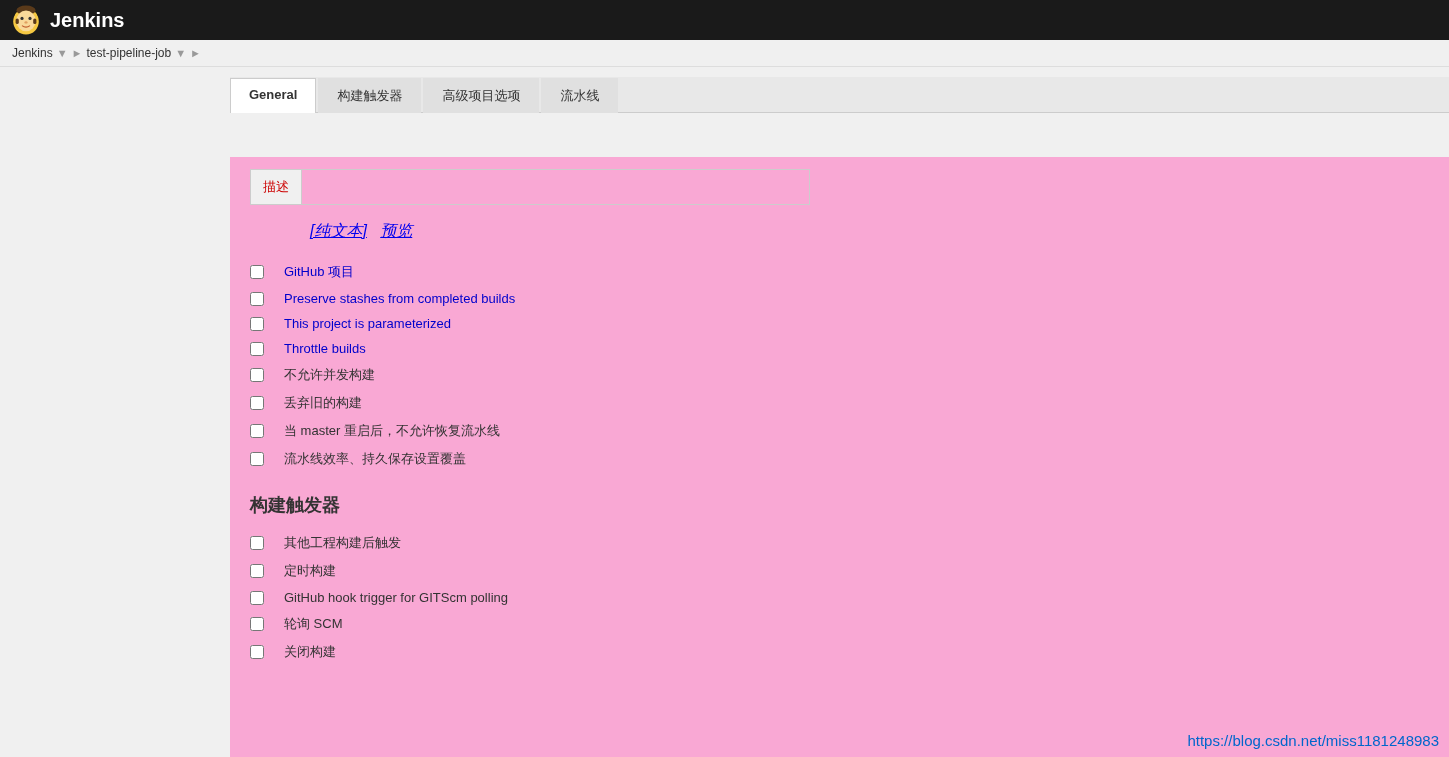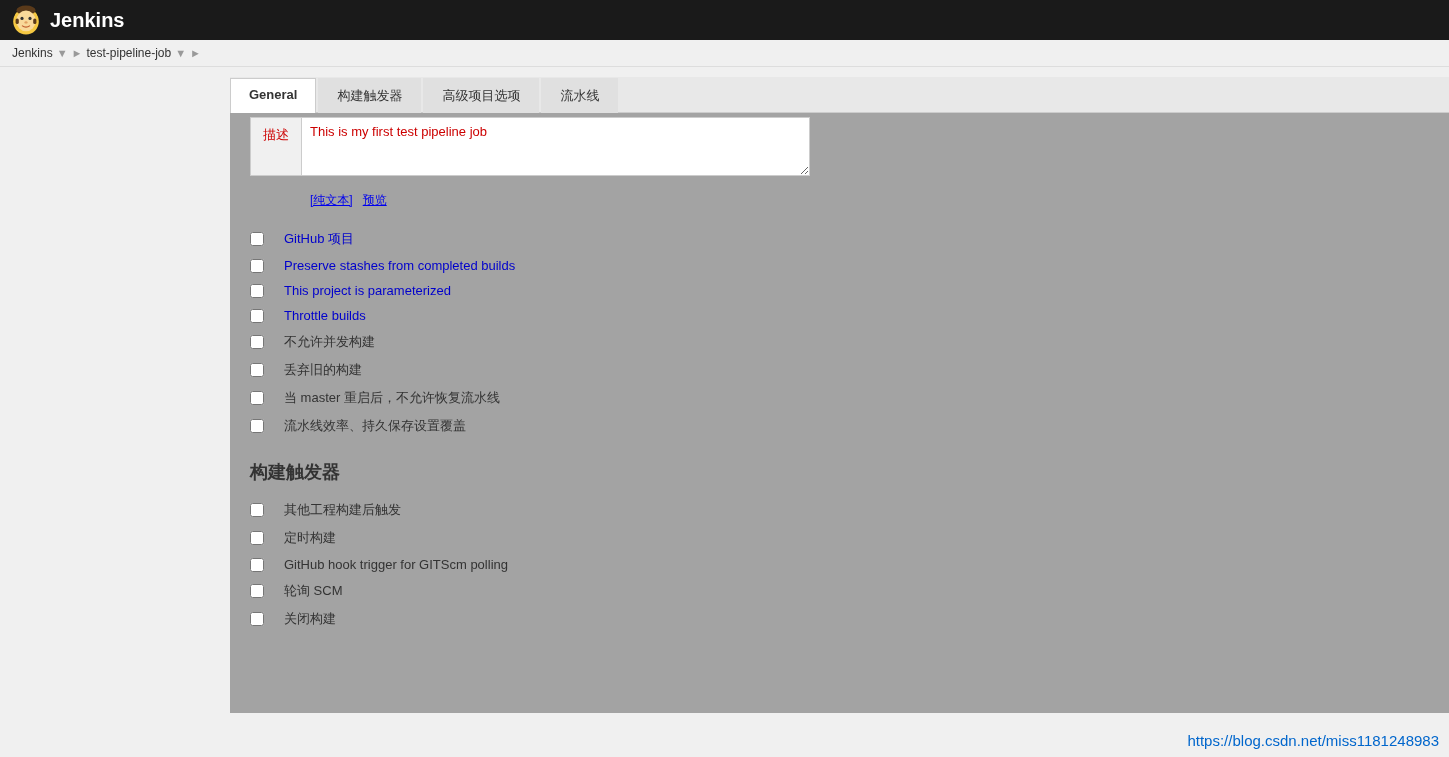--- a/index.html
+++ b/index.html
@@ -71,23 +71,24 @@
     }
     .tab.active {
       background: #fff;
       border-color: #ccc;
       border-bottom-color: #fff;
       font-weight: bold;
     }
 
     
     .form-area {
-      background: #a3a3a3;
-      padding: 4px 20px;
+      background: #f9a8d4;
+      padding: 12px 20px;
       min-height: 600px;
+      margin-top: 44px;
     }
 
     
     .description-row {
       display: flex;
       margin-bottom: 16px;
       border: 1px solid #ccc;
       width: 560px;
     }
     .desc-label {
@@ -110,22 +111,23 @@
       color: #c00;
       resize: vertical;
       min-height: 50px;
       font-family: inherit;
     }
 
     
     .preview-links {
       margin-bottom: 16px;
       padding-left: 60px;
-      font-size: 12px;
+      font-size: 16px;
       color: #555;
+      font-style: italic;
     }
     .preview-links a {
       color: #00e;
       text-decoration: underline;
       cursor: pointer;
     }
 
     
     .checkbox-list {
       list-style: none;
@@ -218,21 +220,20 @@
     <div class="tab active">General</div>
     <div class="tab">构建触发器</div>
     <div class="tab">高级项目选项</div>
     <div class="tab">流水线</div>
   </div>
 
   <div class="form-area">
 
     <div class="description-row">
       <div class="desc-label">描述</div>
-      <textarea class="desc-textarea" rows="3" style="">This is my first test pipeline job</textarea>
     </div>
 
     <div class="preview-links">
       <a>[纯文本]</a>
       &nbsp;
       <a>预览</a>
     </div>
 
     <ul class="checkbox-list">
       <li class="checkbox-item">

